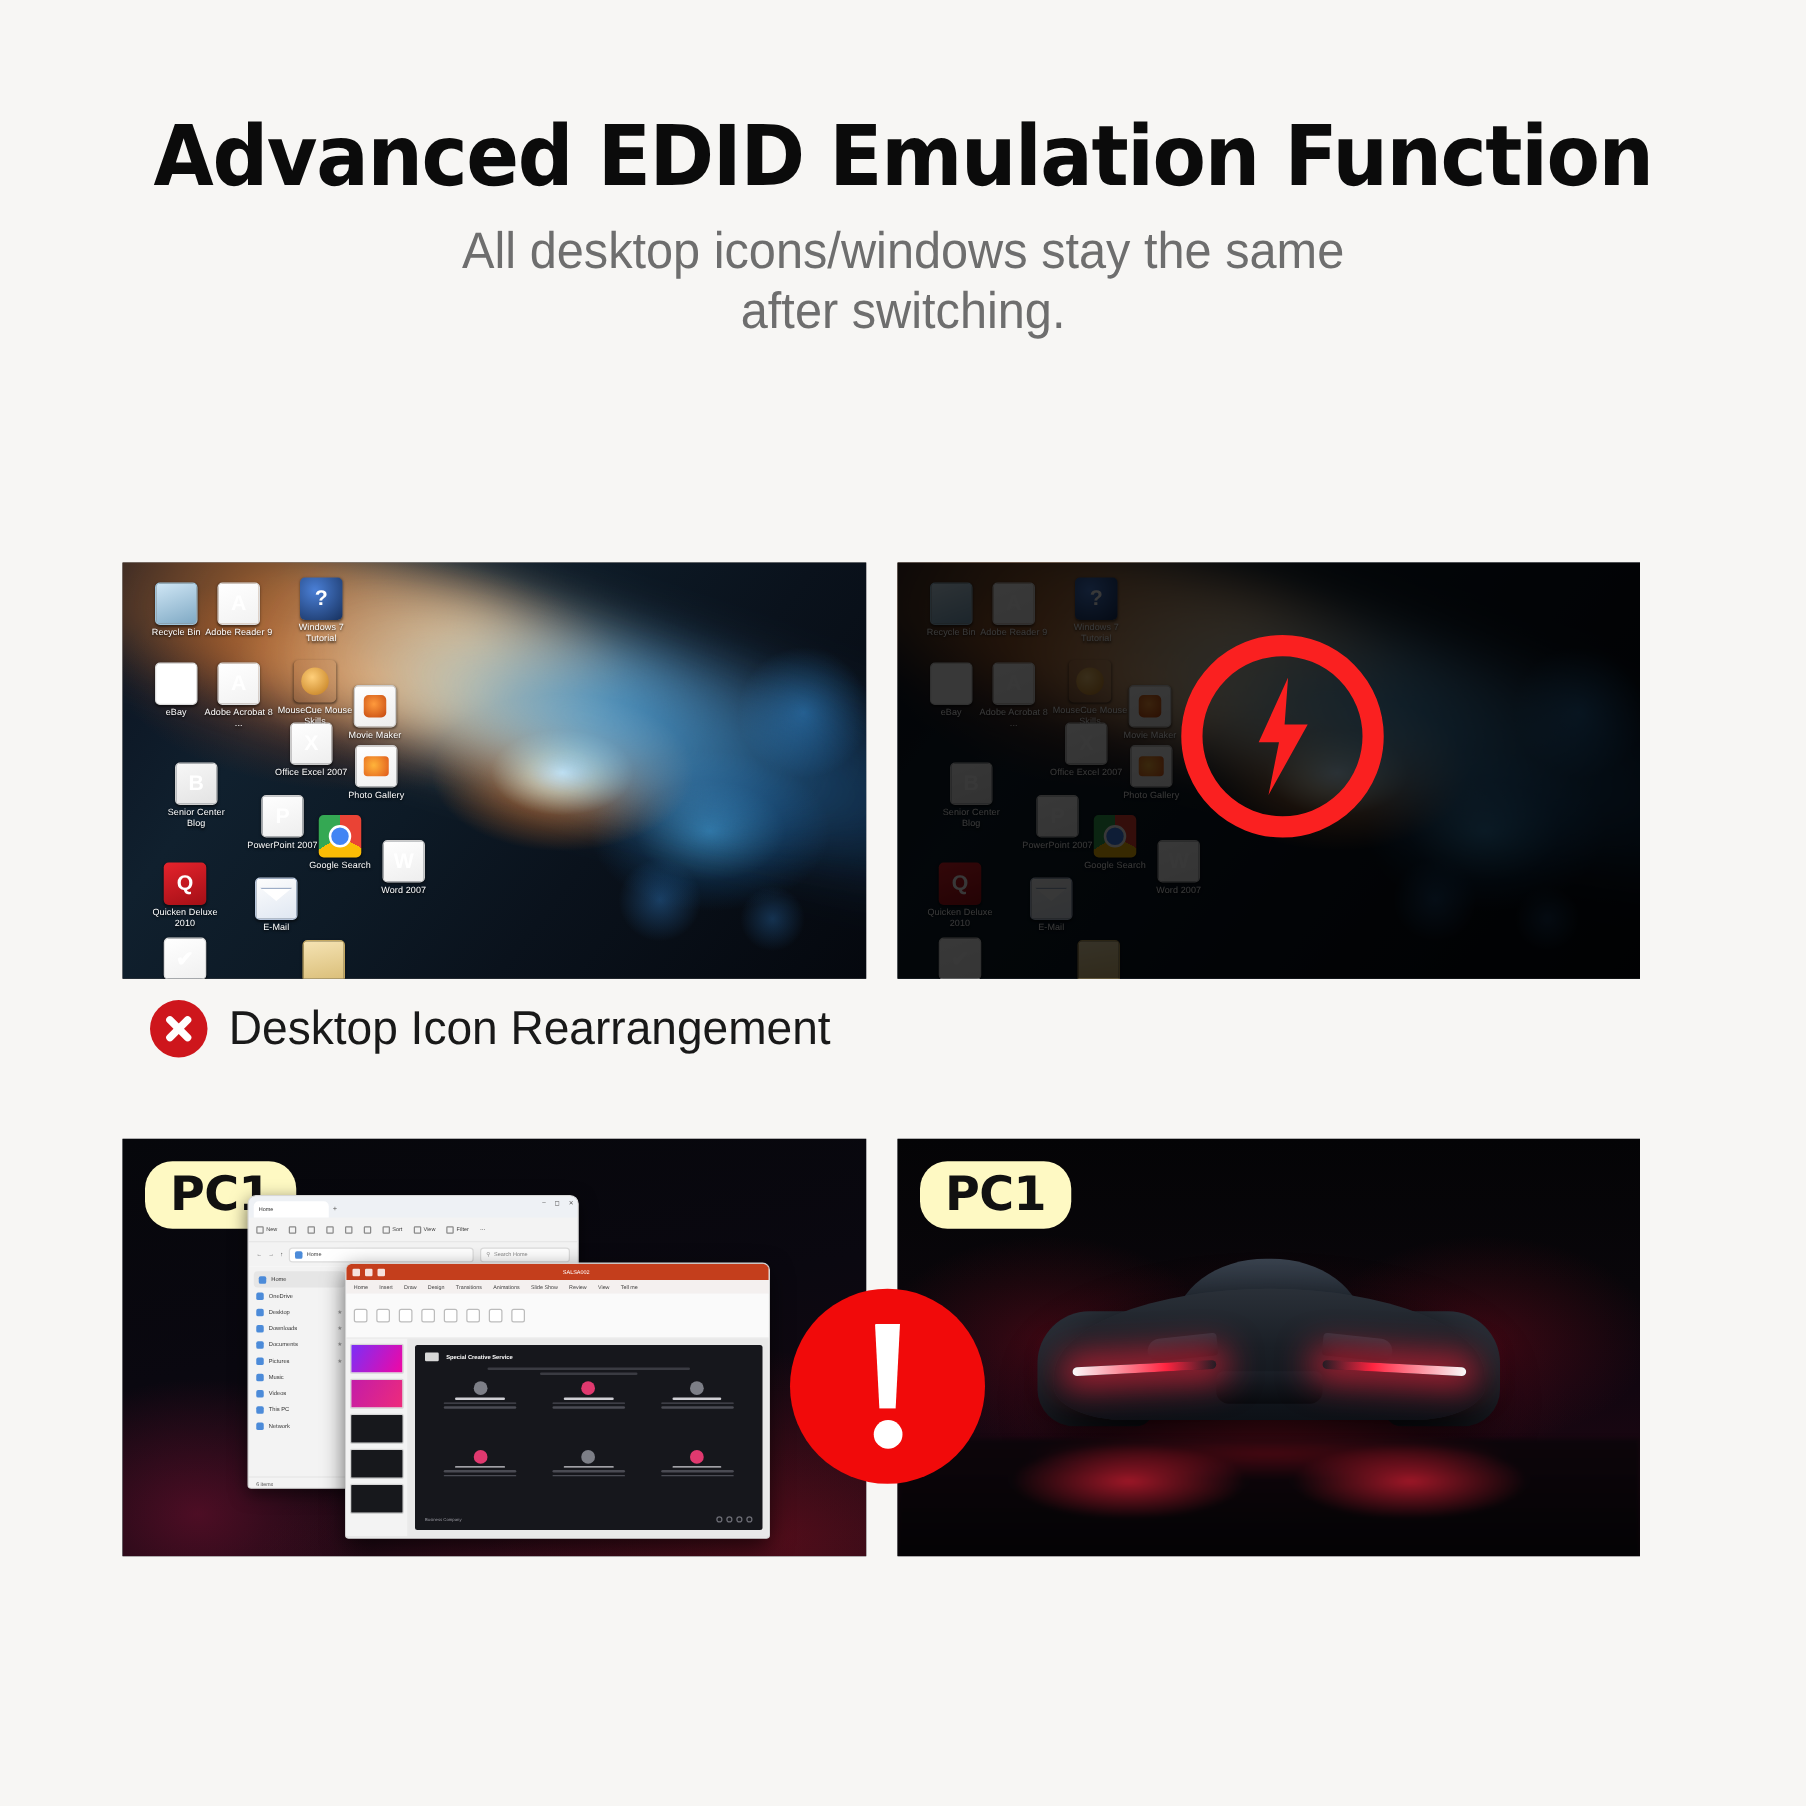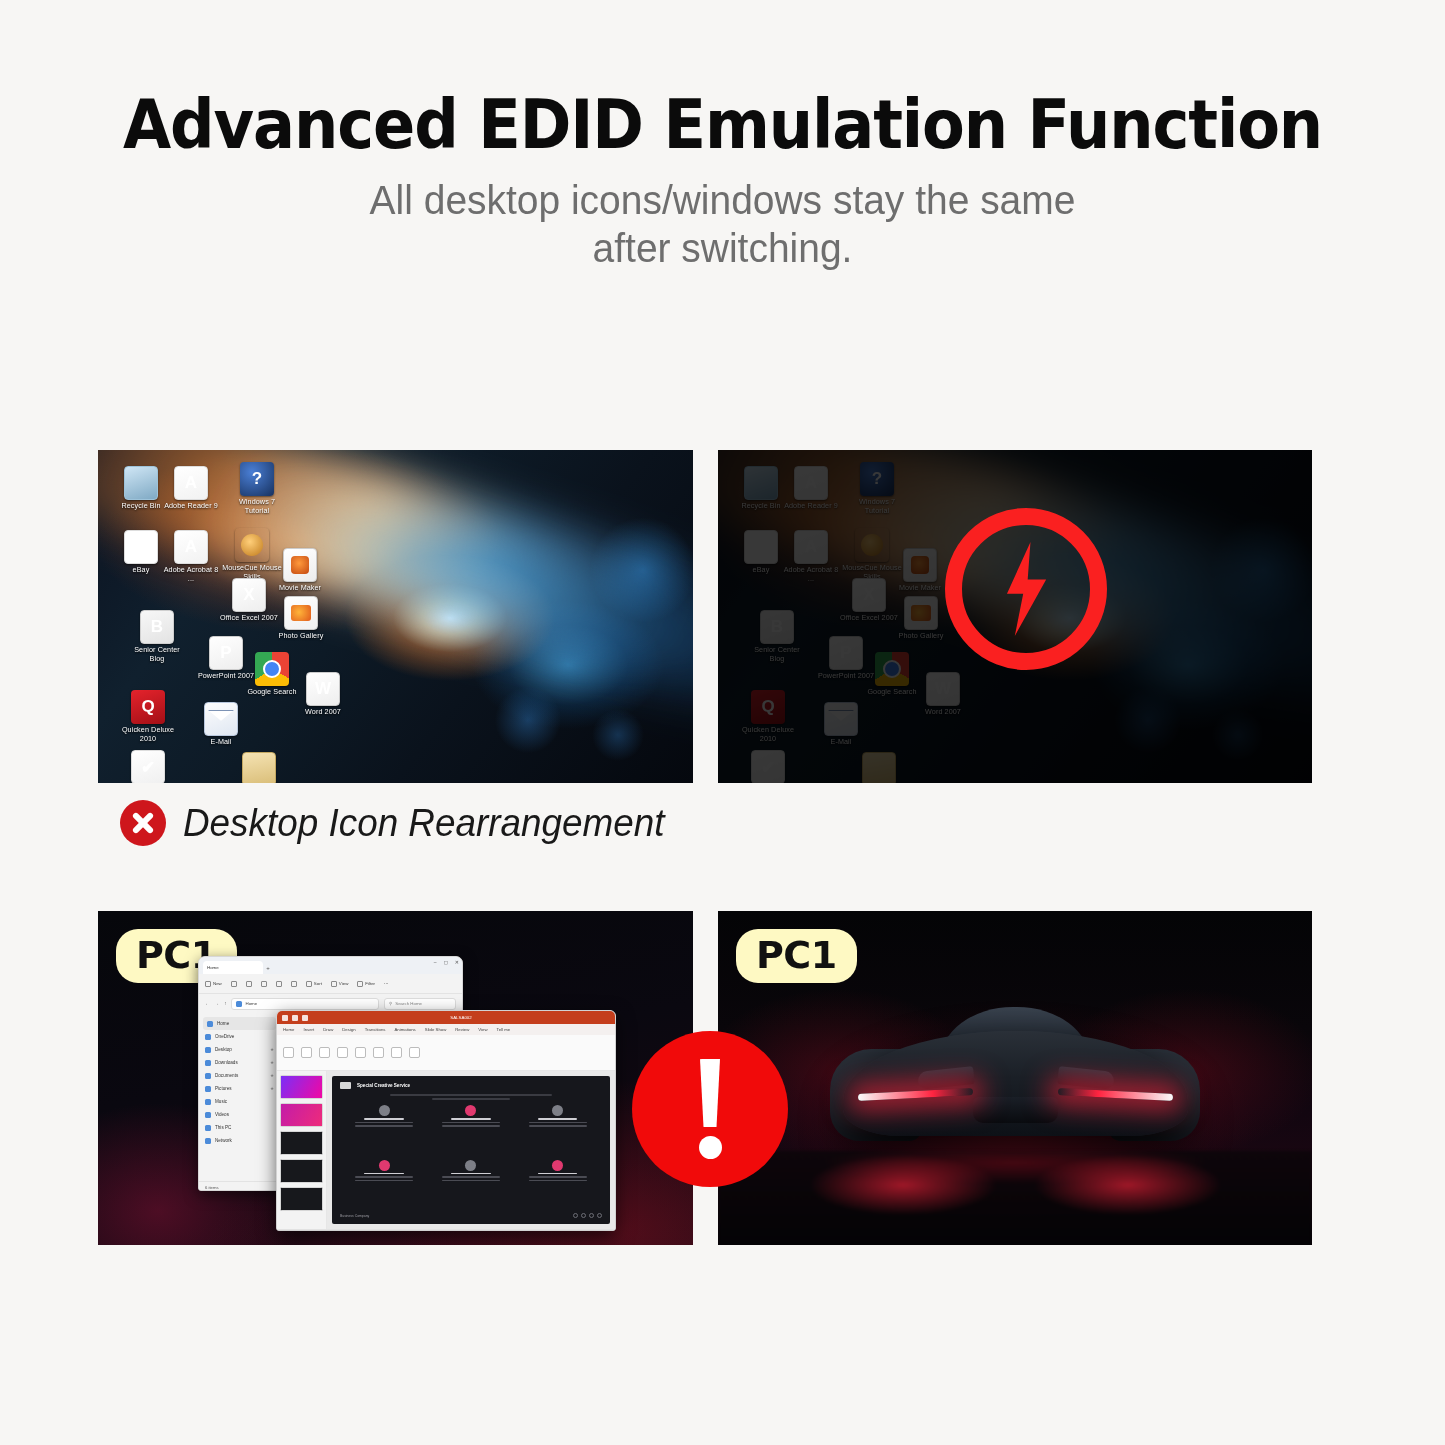--- a/index.html
+++ b/index.html
@@ -296,21 +296,21 @@
     width: 156px; height: 156px; border-radius: 50%;
     background: #f10a0a;
     display:flex; align-items:center; justify-content:center; flex-direction:column;
     z-index: 5;
   }
   .excl-bar{ width:25px; height:68px; background:#fff; border-radius:4px 4px 6px 6px;
              clip-path: polygon(10% 0,90% 0,76% 100%,24% 100%); }
   .excl-dot{ width:23px; height:23px; background:#fff; border-radius:50%; margin-top:9px;}
 
   
-  .caption { position: absolute; display:flex; align-items:center; gap:17px;font-style:italic; }
+  .caption { position: absolute; display:flex; align-items:center; gap:17px; }
   .cap1 { left: 120px; top: 800px; }
   .cap2 { left: 849px; top: 800px; }
   .cap3 { left: 370px; top: 1270px; }
   .x-circle {
     width: 46px; height: 46px; border-radius: 50%;
     background: #ce161c; position: relative; flex:none;
   }
   .x-circle::before, .x-circle::after {
     content: ""; position: absolute; left: 50%; top: 50%;
     width: 26px; height: 6px; background: #fff; border-radius: 3px;

